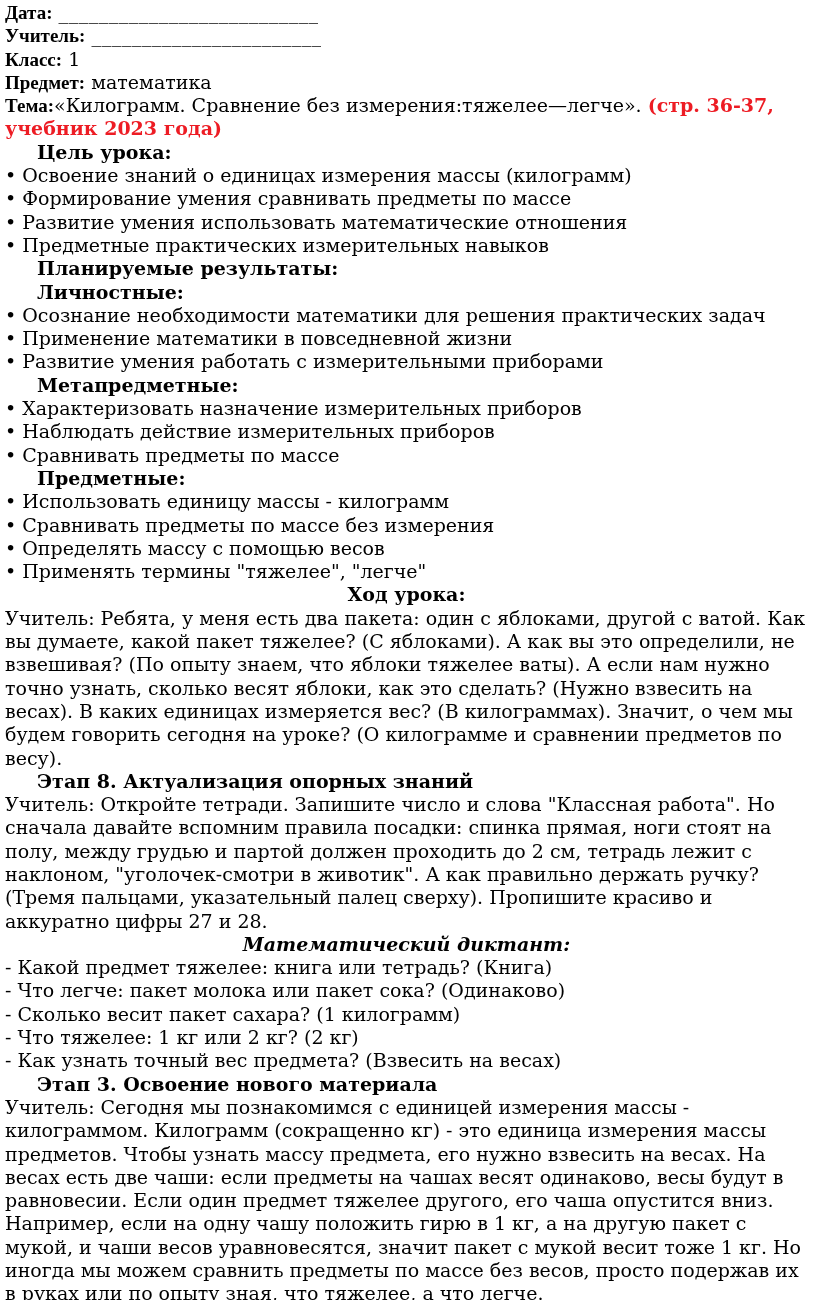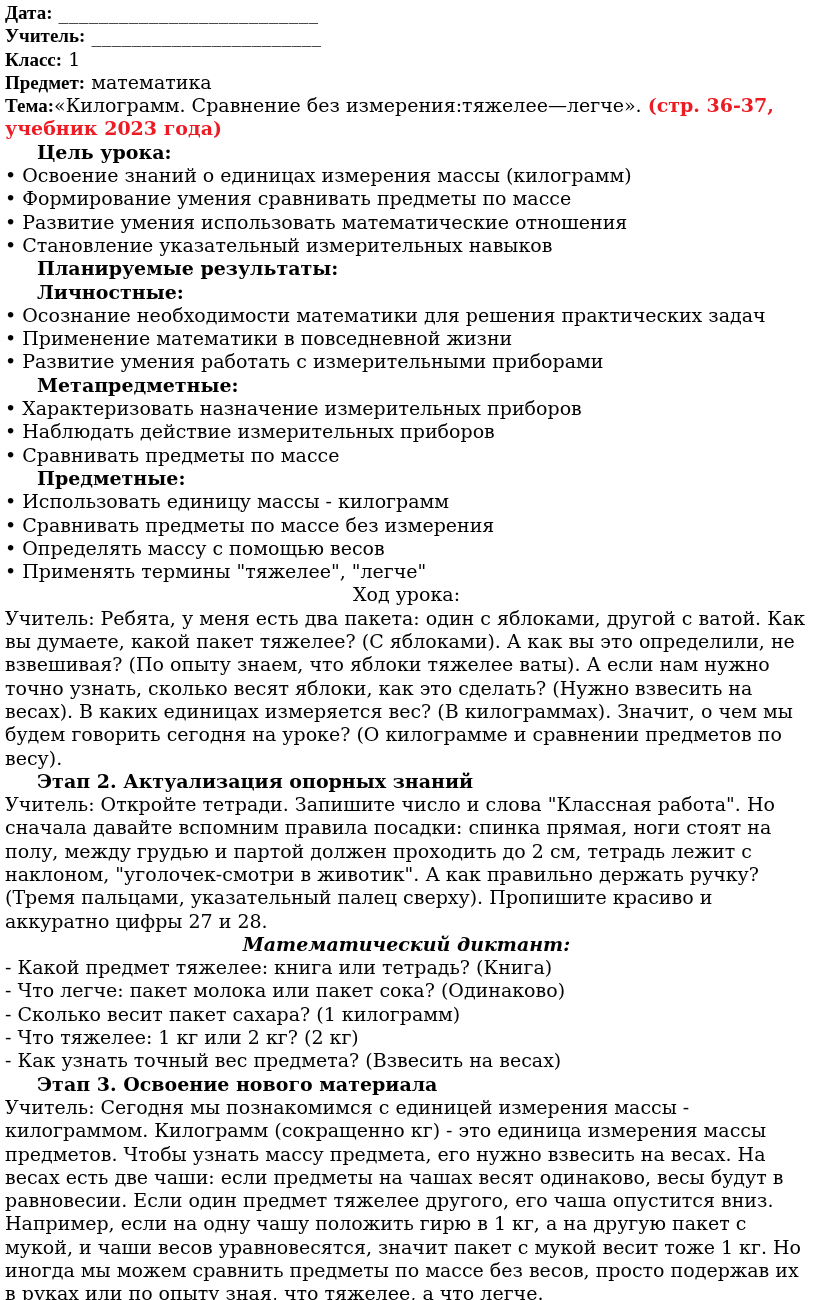--- a/index.html
+++ b/index.html
@@ -15,21 +15,21 @@
     font-size: 19px;
     line-height: 23.3px;
     color: #000000;
   }
   .page {
     padding: 1px 8px 0 5px;
   }
   p { margin: 0; }
   b { font-weight: bold; font-family: Liberation Serif, serif; }
   .red { color: #ed1c24; font-weight: bold; }
-  .center-heading { text-align: center; font-weight: normal; }
+  .center-heading { text-align: center; font-weight: bold; }
   .stage-heading { font-weight: bold; margin-left: 32px; }
   .bold-italic { font-weight: bold; font-style: italic; text-align: center; }
   .blank { letter-spacing: 0.5px; font-style: italic; }
 </style>
 </head>
 <body>
 
 <div class="page">
 
   <p class="line"><b>Дата:</b> <span class="blank">__________________________</span></p>
@@ -39,21 +39,21 @@
   <p class="line"><b>Класс:</b> <span>1</span></p>
 
   <p class="line"><b>Предмет:</b> <span>математика</span></p>
 
   <p class="line"><b>Тема:</b><span>«Килограмм. Сравнение без измерения:тяжелее—легче».</span> <span class="red">(стр. 36-37, учебник 2023 года)</span></p>
 
   <p class="stage-heading">Цель урока:</p>
   <p>• Освоение знаний о единицах измерения массы (килограмм)</p>
   <p>• Формирование умения сравнивать предметы по массе</p>
   <p>• Развитие умения использовать математические отношения</p>
-  <p>• Становление указательный измерительных навыков</p>
+  <p>• Предметные практических измерительных навыков</p>
 
   <p class="stage-heading">Планируемые результаты:</p>
 
   <p class="stage-heading">Личностные:</p>
   <p>• Осознание необходимости математики для решения практических задач</p>
   <p>• Применение математики в повседневной жизни</p>
   <p>• Развитие умения работать с измерительными приборами</p>
 
   <p class="stage-heading">Метапредметные:</p>
   <p>• Характеризовать назначение измерительных приборов</p>
@@ -63,21 +63,21 @@
   <p class="stage-heading">Предметные:</p>
   <p>• Использовать единицу массы - килограмм</p>
   <p>• Сравнивать предметы по массе без измерения</p>
   <p>• Определять массу с помощью весов</p>
   <p>• Применять термины "тяжелее", "легче"</p>
 
   <p class="center-heading">Ход урока:</p>
 
   <p>Учитель: Ребята, у меня есть два пакета: один с яблоками, другой с ватой. Как вы думаете, какой пакет тяжелее? (С яблоками). А как вы это определили, не взвешивая? (По опыту знаем, что яблоки тяжелее ваты). А если нам нужно точно узнать, сколько весят яблоки, как это сделать? (Нужно взвесить на весах). В каких единицах измеряется вес? (В килограммах). Значит, о чем мы будем говорить сегодня на уроке? (О килограмме и сравнении предметов по весу).</p>
 
-  <p class="stage-heading">Этап 2. Актуализация опорных знаний</p>
+  <p class="stage-heading">Этап 8. Актуализация опорных знаний</p>
   <p>Учитель: Откройте тетради. Запишите число и слова "Классная работа". Но сначала давайте вспомним правила посадки: спинка прямая, ноги стоят на полу, между грудью и партой должен проходить до 2 см, тетрадь лежит с наклоном, "уголочек-смотри в животик". А как правильно держать ручку? (Тремя пальцами, указательный палец сверху). Пропишите красиво и аккуратно цифры 27 и 28.</p>
 
   <p class="bold-italic">Математический диктант:</p>
   <p>- Какой предмет тяжелее: книга или тетрадь? (Книга)</p>
   <p>- Что легче: пакет молока или пакет сока? (Одинаково)</p>
   <p>- Сколько весит пакет сахара? (1 килограмм)</p>
   <p>- Что тяжелее: 1 кг или 2 кг? (2 кг)</p>
   <p>- Как узнать точный вес предмета? (Взвесить на весах)</p>
 
   <p class="stage-heading">Этап 3. Освоение нового материала</p>

